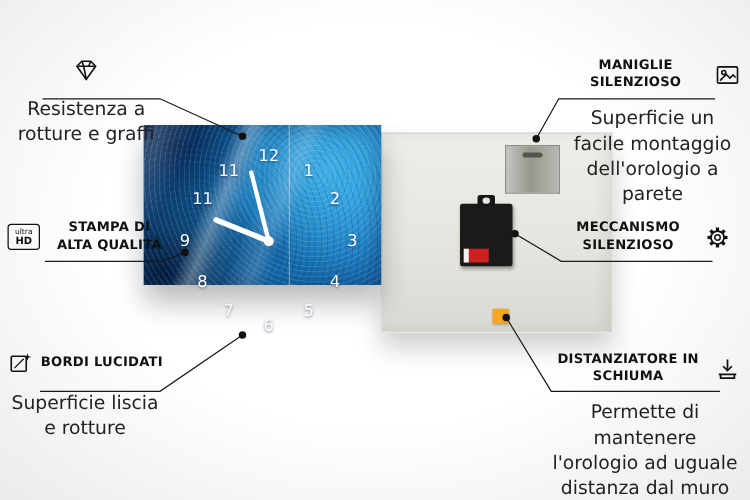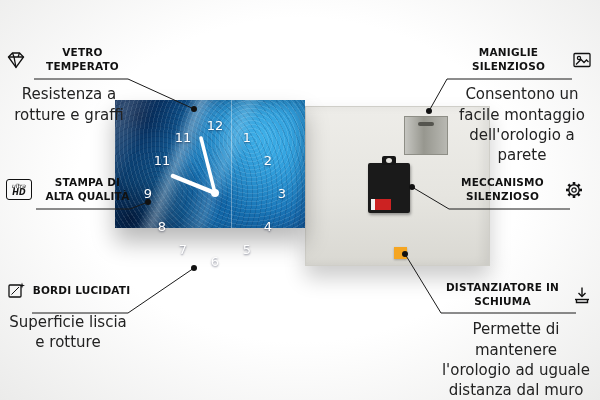--- a/index.html
+++ b/index.html
@@ -69,21 +69,21 @@
   .callout .head{display:flex;align-items:center;justify-content:center;gap:7px;}
   .callout .title{font-weight:bold;font-size:10.5px;line-height:1.3;letter-spacing:.2px;color:#111;}
   .callout .desc{font-size:15px;color:#222;margin-top:11px;line-height:1.35;}
   .c-vetro{left:6px;top:46px;width:126px;}
   .c-stampa{left:6px;top:176px;width:130px;}
   .c-bordi{left:4px;top:281px;width:128px;}
   .c-maniglie{left:452px;top:46px;width:140px;}
   .c-meccanismo{left:448px;top:176px;width:136px;}
   .c-distanziatore{left:440px;top:281px;width:152px;}
 
-  .icon{display:inline-flex;align-items:center;justify-content:center;flex:0 0 auto;font-style:italic;}
+  .icon{display:inline-flex;align-items:center;justify-content:center;flex:0 0 auto;}
   .icon svg{display:block;}
   .ultra-hd{
     width:24px;height:19px;border:1.5px solid #111;border-radius:3px;
     display:flex;flex-direction:column;align-items:center;justify-content:center;line-height:1;
   }
   .ultra-hd .u{font-size:6px;color:#111;}
   .ultra-hd .h{font-size:8px;font-weight:bold;color:#111;}
 </style>
 </head>
 <body>
@@ -141,21 +141,20 @@
 </div>
 
 <div class="callout c-vetro">
   <div class="head">
     <span class="icon">
       <svg width="20" height="20" viewBox="0 0 20 20" fill="none" stroke="#111" stroke-width="1.3">
         <path d="M2.5 7 L6.5 3 H13.5 L17.5 7 L10 17.5 Z"></path>
         <path d="M2.5 7 H17.5 M6.5 3 L8 7 L10 17.5 M13.5 3 L12 7"></path>
       </svg>
     </span>
-    <span class="title">VETRO TEMPERATO</span>
   </div>
   <div class="desc">Resistenza a rotture e graffi</div>
 </div>
 
 <div class="callout c-stampa">
   <div class="head">
     <span class="icon ultra-hd">
       <span class="u">ultra</span>
       <span class="h">HD</span>
     </span>
@@ -181,21 +180,21 @@
   <div class="head">
     <span class="title">MANIGLIE SILENZIOSO</span>
     <span class="icon">
       <svg width="20" height="20" viewBox="0 0 20 20" fill="none" stroke="#111" stroke-width="1.3">
         <rect x="2" y="3.5" width="16" height="13" rx="1"></rect>
         <circle cx="7" cy="8" r="1.6"></circle>
         <path d="M4 14.5 L9 9.5 L12 12.5 L14.5 10 L16.5 12"></path>
       </svg>
     </span>
   </div>
-  <div class="desc">Consentono un facile montaggio dell'orologio a parete</div>
+  <div class="desc">Superficie un facile montaggio dell'orologio a parete</div>
 </div>
 
 <div class="callout c-meccanismo">
   <div class="head">
     <span class="title">MECCANISMO SILENZIOSO</span>
     <span class="icon">
       <svg width="20" height="20" viewBox="0 0 20 20" fill="none" stroke="#111">
         <circle cx="10" cy="10" r="5.2" stroke-width="1.4"></circle>
         <circle cx="10" cy="10" r="2.2" stroke-width="1.2"></circle>
         <g stroke-width="2.6">

